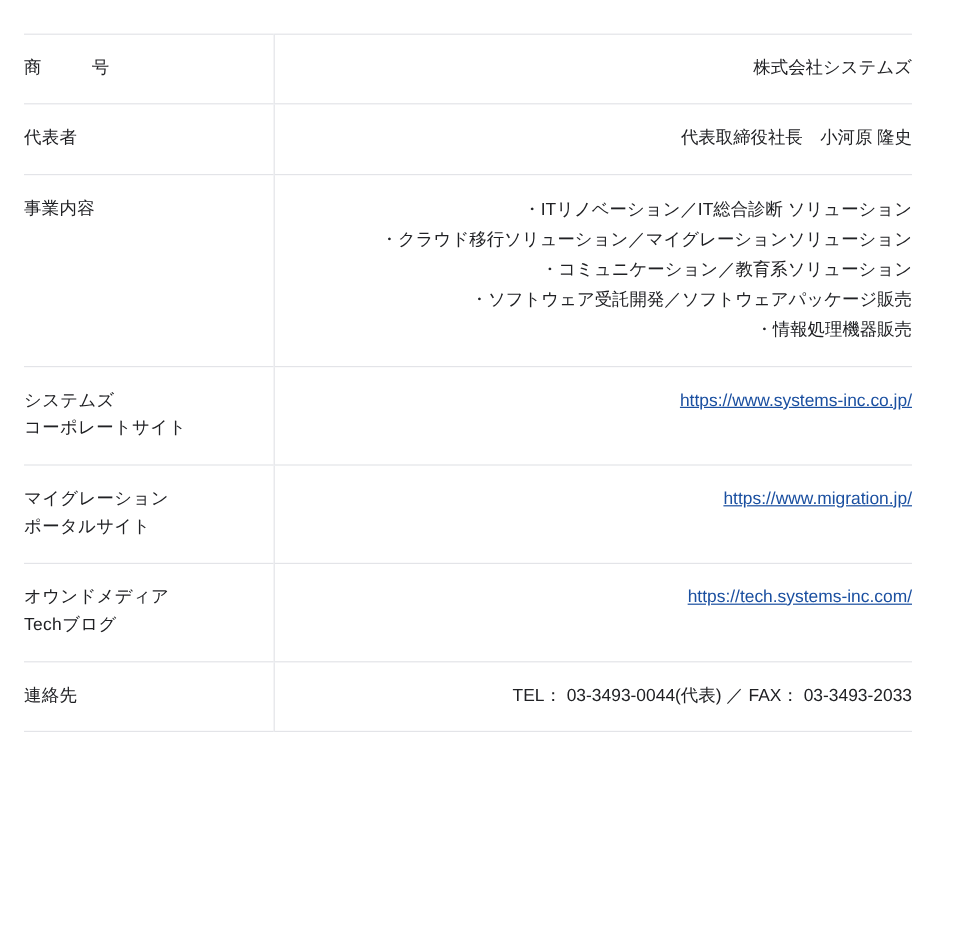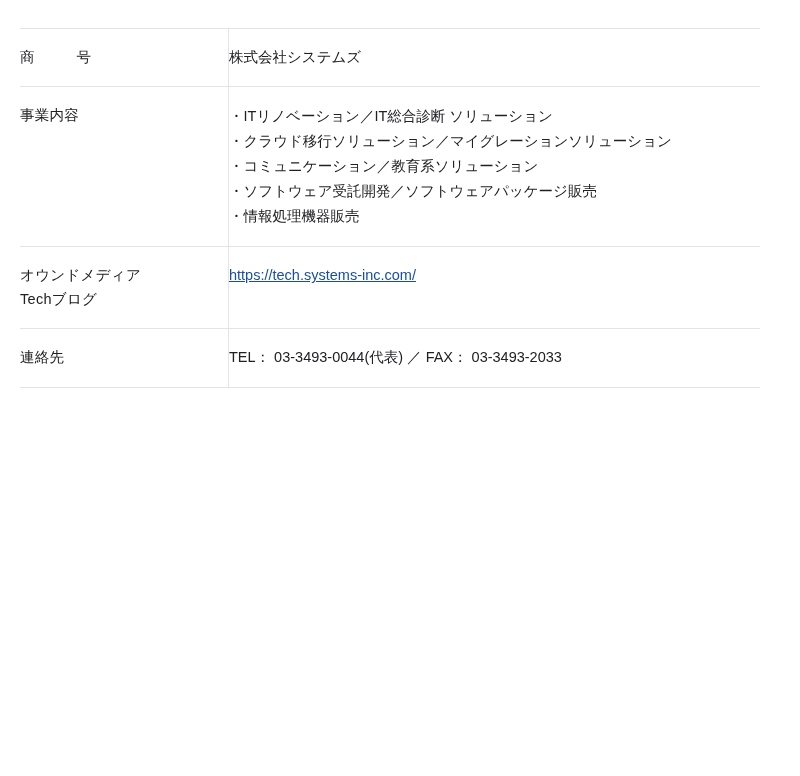--- a/index.html
+++ b/index.html
@@ -41,20 +41,21 @@
     padding-left: 20px;
     padding-right: 10px;
     border-right: 1px solid #e3e4e8;
     letter-spacing: 0.02em;
     color: #202124;
   }
   td.value-cell {
     padding-left: 21px;
     padding-right: 12px;
     color: #202124;
+    text-align: right;
   }
   .label-line { display: block; }
   .label-spaced { letter-spacing: 0.95em; }
   .value-line { display: block; white-space: pre; }
   .list-line { display: block; white-space: pre; }
   a.link {
     color: #1a4fa0;
     text-decoration: underline;
     word-break: break-all;
   }
@@ -69,38 +70,64 @@
 
       <tr>
         <td class="label-cell">
           <span class="label-line label-spaced">商　号</span>
         </td>
         <td class="value-cell">
           <span class="value-line">株式会社システムズ</span>
         </td>
       </tr>
 
+      <tr>
+        <td class="label-cell">
+          <span class="label-line">代表者</span>
+        </td>
+        <td class="value-cell">
+          <span class="value-line">代表取締役社長　小河原 隆史</span>
+        </td>
+      </tr>
 
 
 
       <tr>
         <td class="label-cell">
           <span class="label-line">事業内容</span>
         </td>
         <td class="value-cell tall">
           <span class="list-line">・ITリノベーション／IT総合診断 ソリューション</span>
           <span class="list-line">・クラウド移行ソリューション／マイグレーションソリューション</span>
           <span class="list-line">・コミュニケーション／教育系ソリューション</span>
           <span class="list-line">・ソフトウェア受託開発／ソフトウェアパッケージ販売</span>
           <span class="list-line">・情報処理機器販売</span>
         </td>
       </tr>
 
 
+      <tr>
+        <td class="label-cell">
+          <span class="label-line">システムズ</span>
+          <span class="label-line">コーポレートサイト</span>
+        </td>
+        <td class="value-cell">
+          <a class="link" href="#">https://www.systems-inc.co.jp/</a>
+        </td>
+      </tr>
 
+      <tr>
+        <td class="label-cell">
+          <span class="label-line">マイグレーション</span>
+          <span class="label-line">ポータルサイト</span>
+        </td>
+        <td class="value-cell">
+          <a class="link" href="#">https://www.migration.jp/</a>
+        </td>
+      </tr>
 
       <tr>
         <td class="label-cell">
           <span class="label-line">オウンドメディア</span>
           <span class="label-line">Techブログ</span>
         </td>
         <td class="value-cell">
           <a class="link" href="#">https://tech.systems-inc.com/</a>
         </td>
       </tr>

